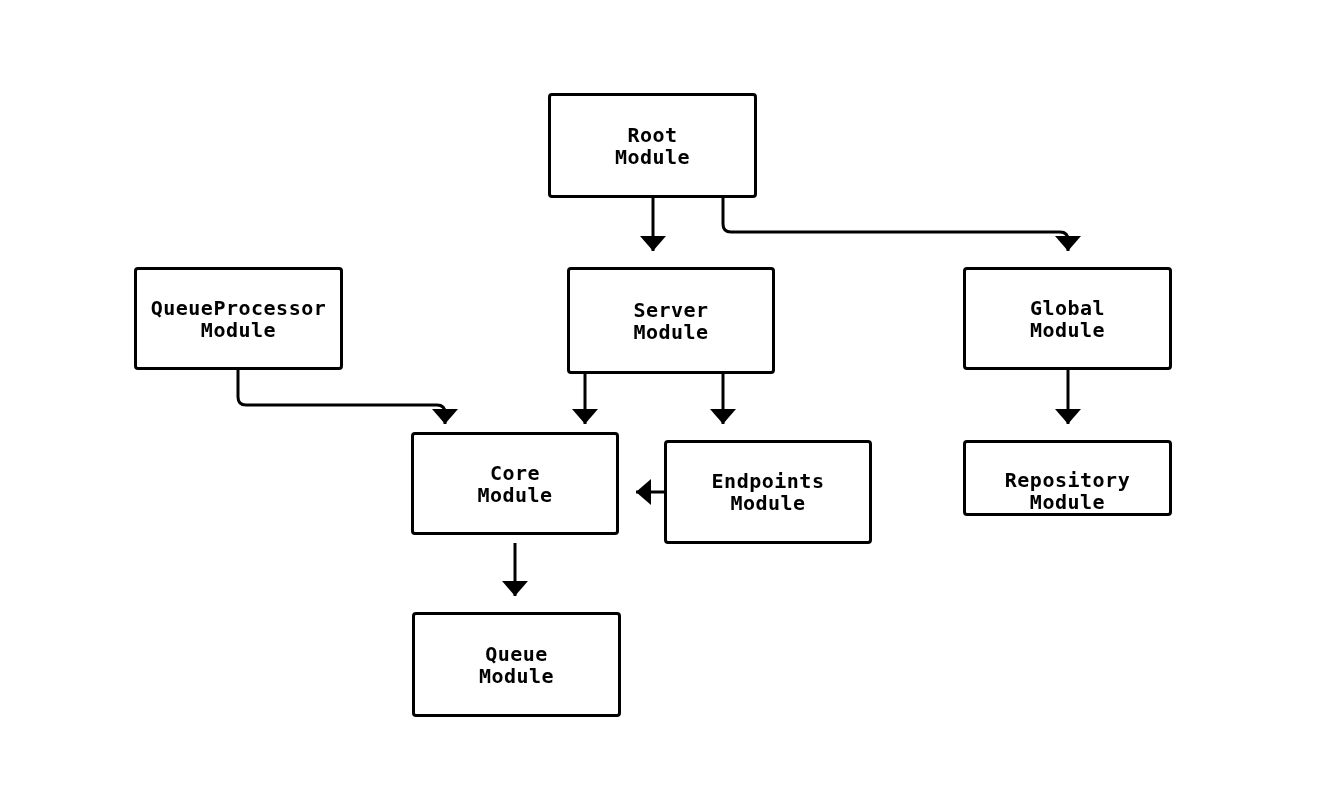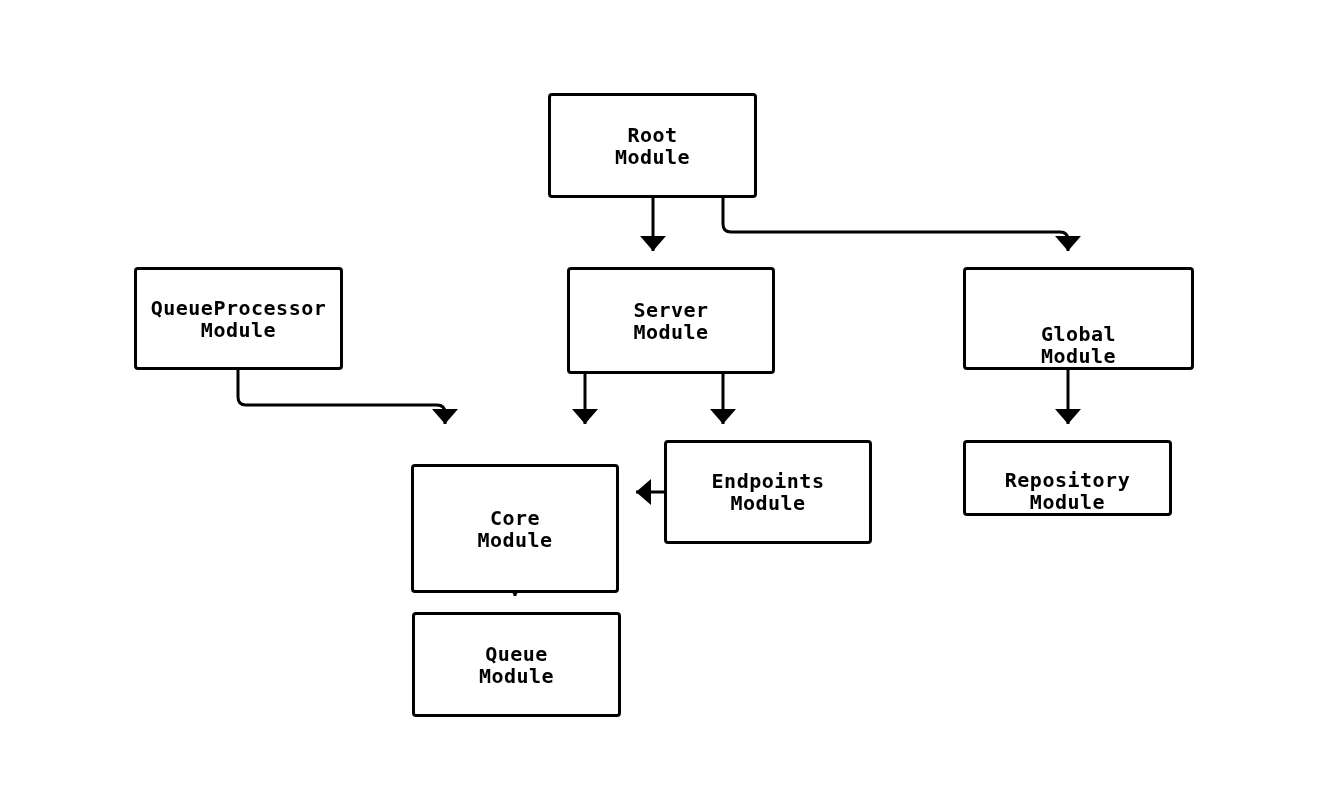--- a/index.html
+++ b/index.html
@@ -43,22 +43,22 @@
     line-height: 22px;
     font-weight: bold;
     color: #000000;
     white-space: pre-line;
     letter-spacing: 0.5px;
   }
   
   .n-root          { left: 548px;  top: 93px;  width: 209px; height: 105px; }
   .n-queueproc     { left: 134px;  top: 267px; width: 209px; height: 103px; }
   .n-server        { left: 549px;  top: 267px; width: 208px; height: 107px; margin-left: 18px; }
-  .n-global        { left: 963px;  top: 267px; width: 231px; height: 103px; align-items: flex-end; }
-  .n-core          { left: 411px;  top: 464px; width: 208px; height: 129px; }
+  .n-global        { left: 963px;  top: 267px; width: 209px; height: 103px; }
+  .n-core          { left: 411px;  top: 432px; width: 208px; height: 103px; }
   .n-endpoints     { left: 664px;  top: 440px; width: 208px; height: 104px; }
   .n-repository    { left: 963px;  top: 440px; width: 209px; height: 76px; align-items: flex-end; }
   .n-queue         { left: 412px;  top: 612px; width: 209px; height: 105px; }
 </style>
 </head>
 <body>
 
 <div class="canvas">
 
   <svg class="edges-layer" width="1337" height="809" viewBox="0 0 1337 809" xmlns="http://www.w3.org/2000/svg">

